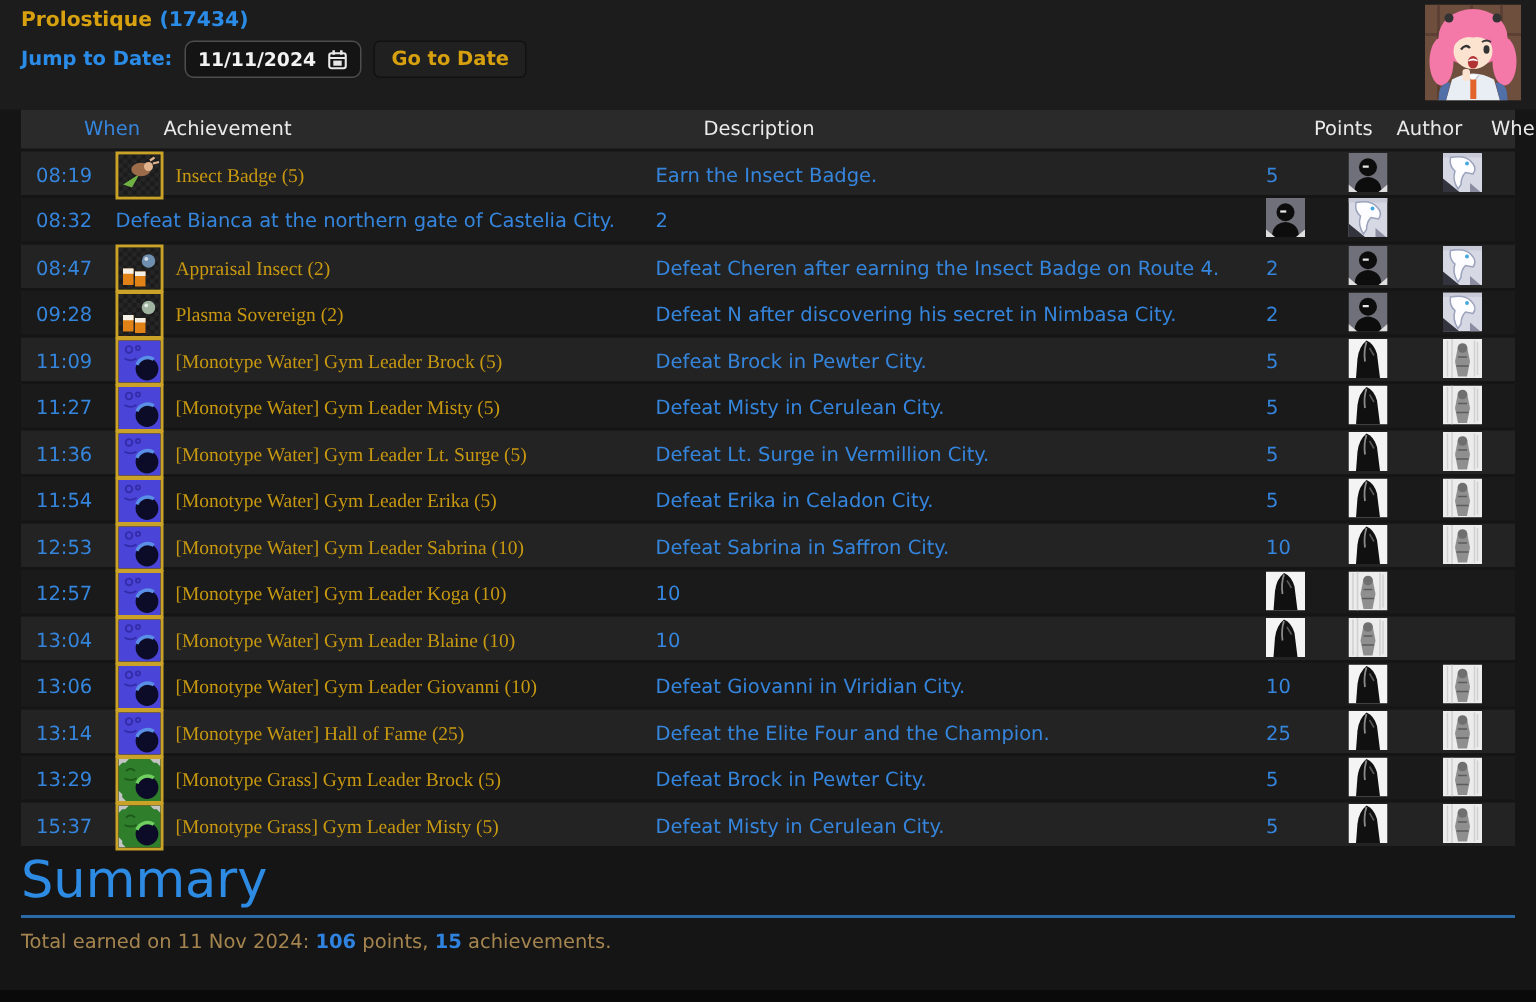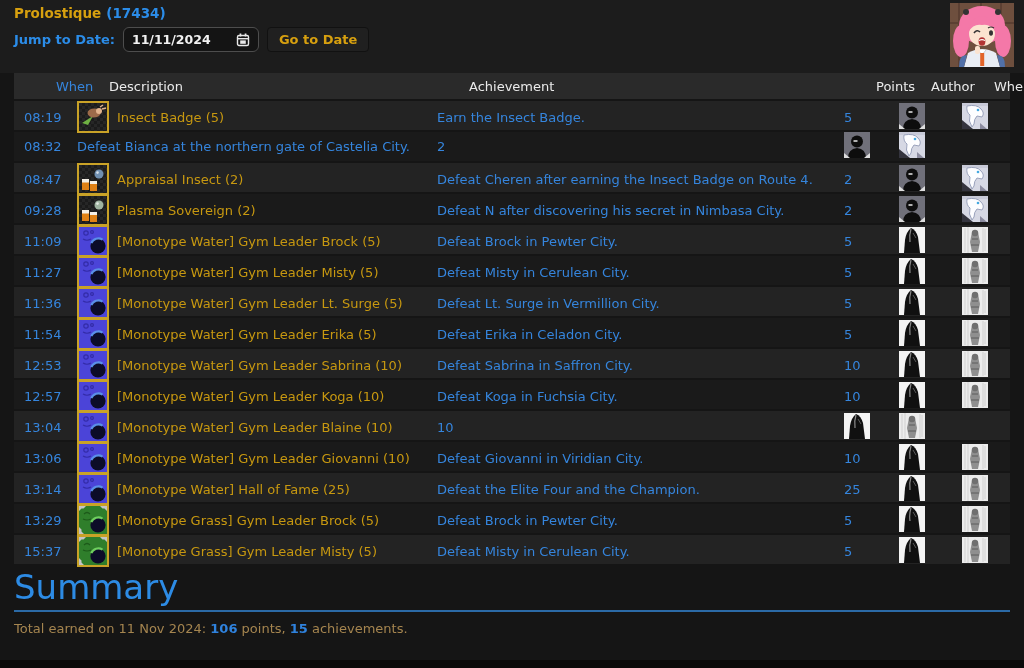--- a/index.html
+++ b/index.html
@@ -12,21 +12,21 @@
   }
   
   .topbar { position:relative; height:73px; background:#1c1c1c; }
   .userline { padding:5px 0 0 14px; font-weight:700; font-size:13.5px; }
   .userline .uname { color:#d7a00f; text-decoration:none; cursor:pointer; }
   .userline .upts { color:#2b8ce8; margin-left:5px; }
   .jumpline { display:flex; align-items:center; gap:8px; padding:6px 0 0 14px; }
   .jumplabel { color:#2b8ce8; font-weight:700; }
   .dateinput {
     display:inline-flex; align-items:center; justify-content:space-between;
-    width:136px; height:25px; padding:0 8px;
+    width:118px; height:25px; padding:0 8px;
     background:#141414; border:1px solid #4d4d4d; border-radius:6px;
     color:#f2f2f2; font-weight:700; font-size:12.5px; cursor:text;
   }
   .gobtn {
     height:25px; padding:0 11px; background:#202020; border:1px solid #111;
     border-radius:4px; color:#d7a00f; font-weight:700; font-size:13px;
     font-family:inherit; cursor:pointer;
   }
   .useravatar { position:absolute; top:3px; right:10px; width:64px; height:64px; cursor:pointer; }
   .useravatar svg { display:block; }
@@ -40,21 +40,21 @@
   .thead {
     height:26px; background:#2a2a2a; color:#eaeaea; font-weight:400;
     margin-bottom:2px;
     padding-left:32px;
   }
   .trow { height:29px; margin-bottom:2px; }
   .trow.light { background:#232323; }
   .trow.dark  { background:#1a1a1a; }
   .td.when, .th.when { padding-left:10px; color:#3585dd; }
   .th { color:#eaeaea; }
-  .td.achv { display:flex; align-items:center; height:32px; }
+  .td.achv { display:flex; align-items:center; height:32px;font-family:Liberation Serif, serif; }
   .aicon {
     display:inline-block; width:32px; height:32px; flex:0 0 32px;
     border:2px solid #c9a227; cursor:pointer; line-height:0;
   }
   .aname { color:#c79810; margin-left:8px; text-decoration:none; cursor:pointer; white-space:nowrap; }
   .td.desc { color:#3585dd; }
   .td.pts  { color:#3585dd; }
   .sicon { display:inline-block; width:26px; height:26px; cursor:pointer; line-height:0; }
   
   .summary { margin:4px 14px 0; }
@@ -112,22 +112,22 @@
       <path d="M14 64 L17 52 Q11 52 9.5 58 L9 64 Z" fill="#5170a8"></path>
       <path d="M50 64 L47 52 Q53 52 54.5 58 L55 64 Z" fill="#5170a8"></path>
       <rect x="25" y="43" width="5" height="8" rx="2" fill="#fbe3d0"></rect>
     </svg>
   </div>
 </div>
 
 <div class="tablewrap">
   <div class="thead">
     <div class="th when">When</div>
+    <div class="th">Achievement</div>
     <div class="th">Description</div>
-    <div class="th">Achievement</div>
     <div class="th">Points</div>
     <div class="th">Author</div>
     <div class="th">When</div>
   </div>
   <div id="tbody">
       <div class="trow light">
         <div class="td when">08:19</div>
         <div class="td achv">
           <span class="aicon"><svg width="28" height="28" viewBox="0 0 28 28">
               <defs>
@@ -416,21 +416,20 @@
           <span class="aicon"><svg width="28" height="28" viewBox="0 0 28 28">
               <rect width="28" height="28" fill="#4b44d8"></rect>
               <circle cx="7" cy="6" r="2.2" fill="none" stroke="#332ca8" stroke-width="1.2"></circle>
               <circle cx="13" cy="5" r="1.4" fill="none" stroke="#332ca8" stroke-width="1.2"></circle>
               <path d="M4 12 q4 2.5 8 0" stroke="#332ca8" stroke-width="1.2" fill="none"></path>
               <circle cx="19" cy="19" r="7.6" fill="#0c0c28"></circle>
               <path d="M12.3 16.2 A7.6 7.6 0 0 1 23.5 12.6" stroke="#5a8fe8" stroke-width="2.2" fill="none"></path>
             </svg></span>
           <a class="aname">[Monotype Water] Gym Leader Koga (10)</a>
         </div>
-        <div class="td desc">Defeat Koga in Fuchsia City.</div>
         <div class="td pts">10</div>
         <div class="td auth"><span class="sicon"><svg width="26" height="26" viewBox="0 0 26 26">
               <rect width="26" height="26" fill="#f4f4f4"></rect>
               <path d="M12 1 Q7 5 6 13 L5 26 H21 L19 10 Q17 3 12 1 Z" fill="#101010"></path>
               <path d="M12 2 Q10 8 11 15" stroke="#8a8a8a" stroke-width="1.2" fill="none"></path>
               <path d="M14 6 l3 5" stroke="#5a5a5a" stroke-width="1"></path>
             </svg></span></div>
         <div class="td game"><span class="sicon"><svg width="26" height="26" viewBox="0 0 26 26">
               <rect width="26" height="26" fill="#ececec"></rect>
               <path d="M3 1 V25 M6 0 V26 M21 1 V25 M23 2 V24" stroke="#d0d0d0" stroke-width="1"></path>

